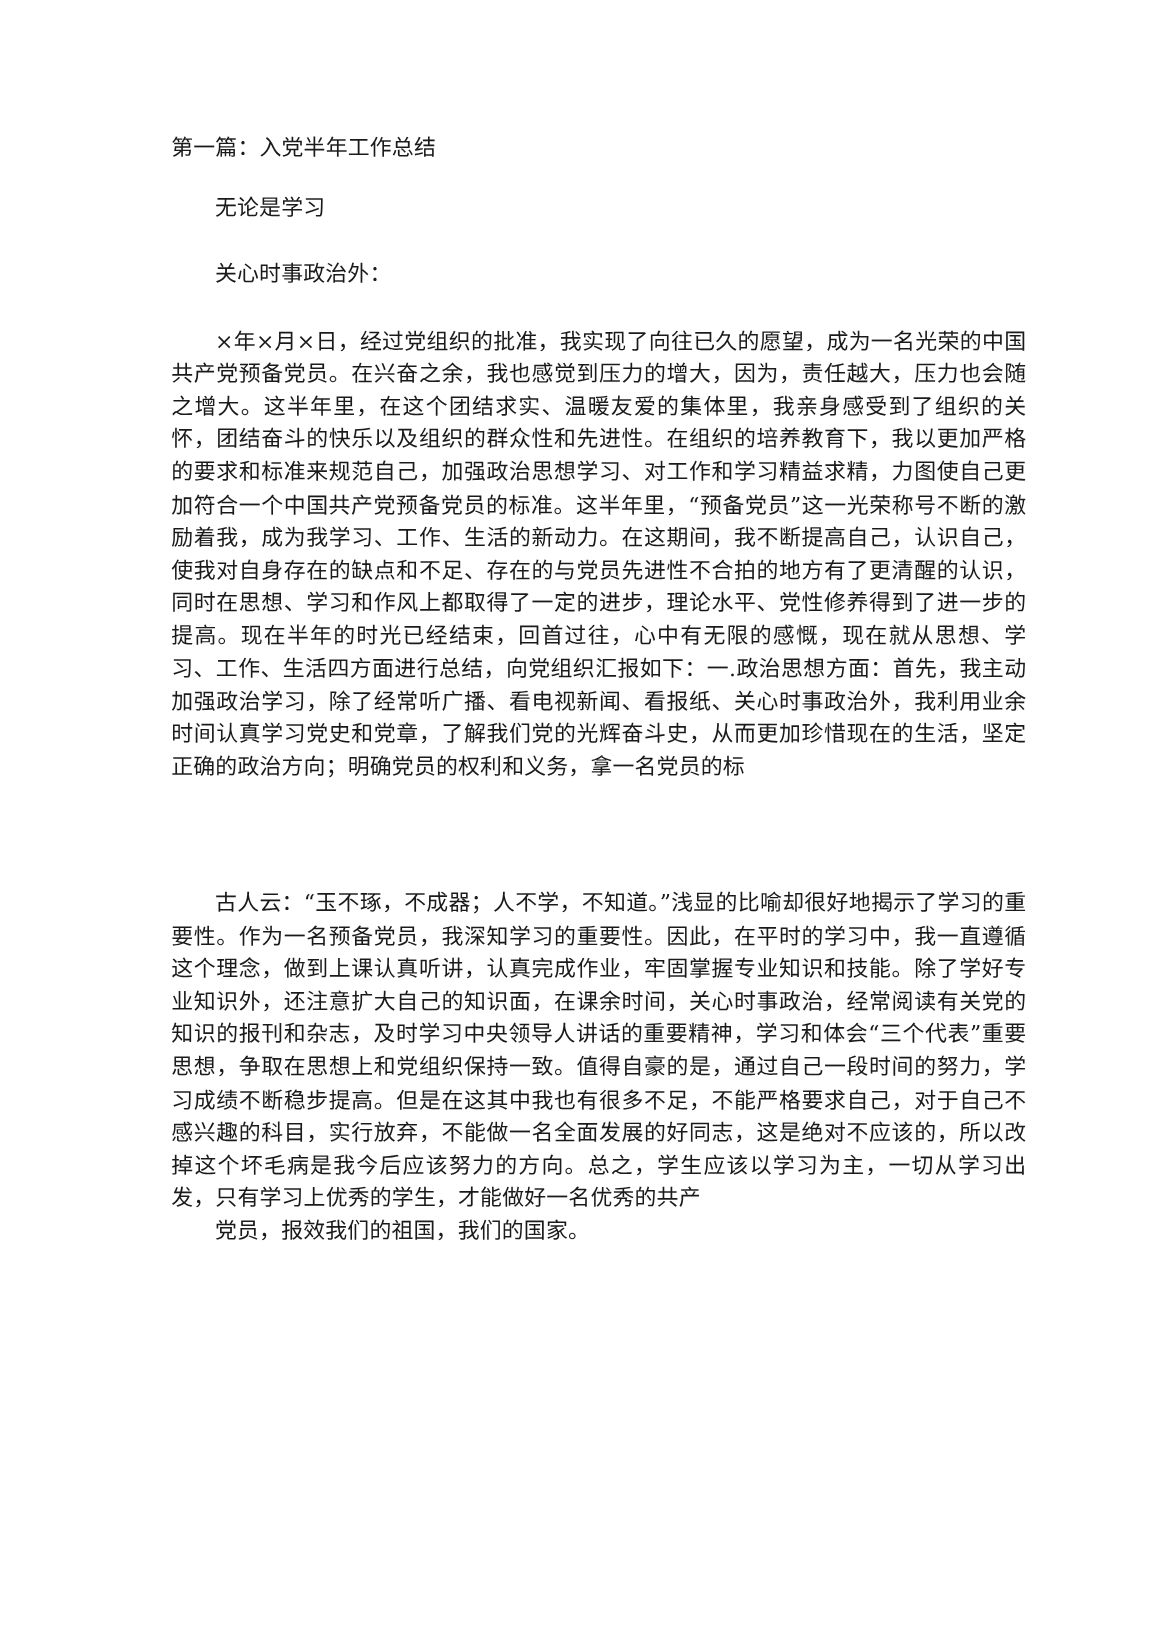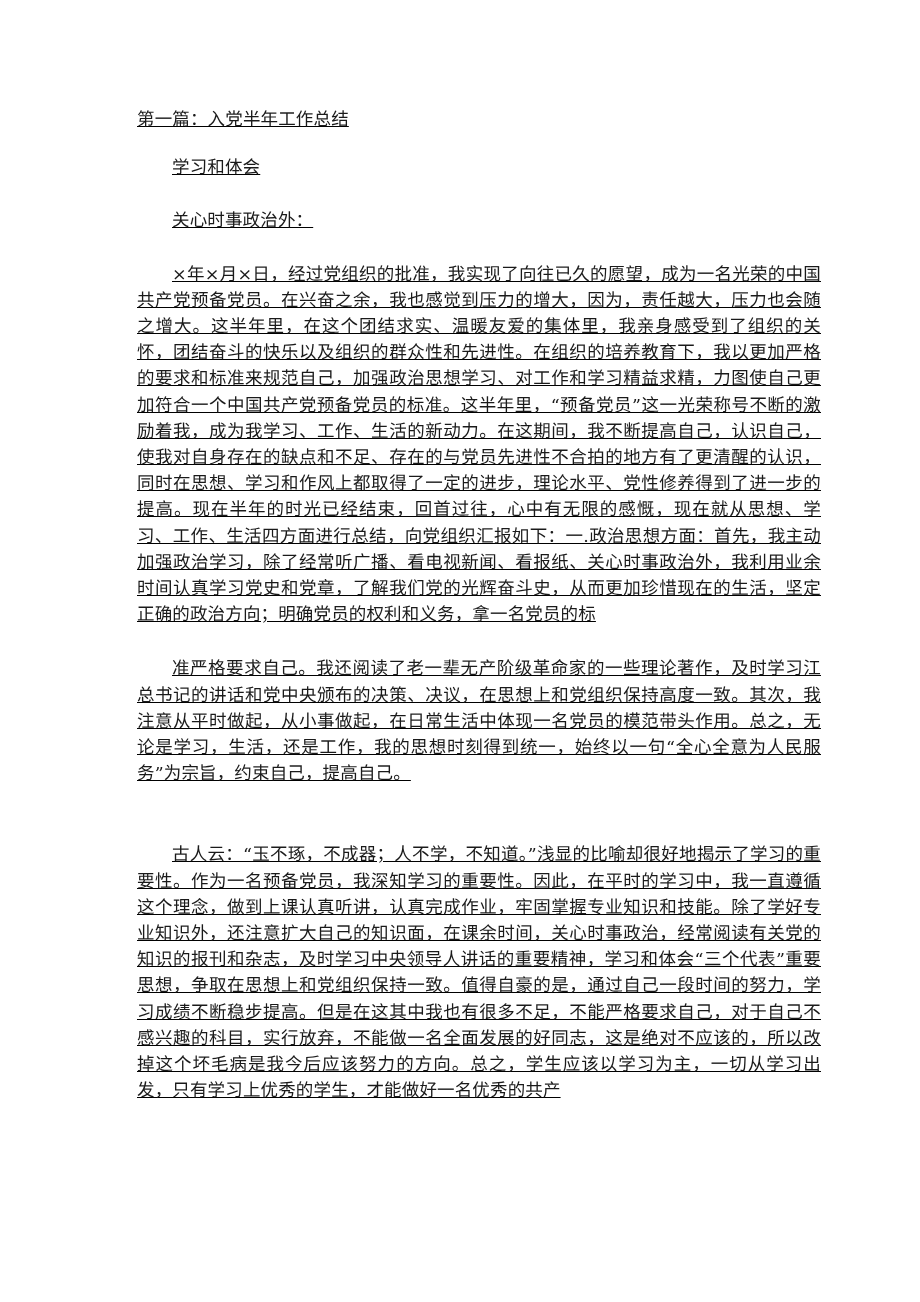--- a/index.html
+++ b/index.html
@@ -19,21 +19,20 @@
     margin: 0 auto;
     background: #ffffff;
     overflow: hidden;
     box-sizing: border-box;
   }
   .doc-body {
     position: absolute;
     left: 137px;
     top: 106px;
     width: 684px;
-    text-decoration: underline;
   }
   .para {
     font-size: 17.5px;
     line-height: 26.2px;
     text-align: justify;
     text-justify: inter-character;
     letter-spacing: 0.15px;
     margin: 0;
     color: #1a1a1a;
     word-break: break-all;
@@ -55,36 +54,36 @@
 </head>
 <body>
 
 <div class="page">
   <div class="doc-body">
 
     <p class="para flush">第一篇：入党半年工作总结</p>
 
     <div class="gap-sm"></div>
 
-    <p class="para indent">学习和体会</p>
+    <p class="para indent">无论是学习</p>
 
     <div class="gap-md"></div>
 
     <p class="para indent">关心时事政治外：</p>
 
     <div class="gap-md"></div>
 
     <p class="para indent">×年×月×日，经过党组织的批准，我实现了向往已久的愿望，成为一名光荣的中国共产党预备党员。在兴奋之余，我也感觉到压力的增大，因为，责任越大，压力也会随之增大。这半年里，在这个团结求实、温暖友爱的集体里，我亲身感受到了组织的关怀，团结奋斗的快乐以及组织的群众性和先进性。在组织的培养教育下，我以更加严格的要求和标准来规范自己，加强政治思想学习、对工作和学习精益求精，力图使自己更加符合一个中国共产党预备党员的标准。这半年里，“预备党员”这一光荣称号不断的激励着我，成为我学习、工作、生活的新动力。在这期间，我不断提高自己，认识自己，使我对自身存在的缺点和不足、存在的与党员先进性不合拍的地方有了更清醒的认识，同时在思想、学习和作风上都取得了一定的进步，理论水平、党性修养得到了进一步的提高。现在半年的时光已经结束，回首过往，心中有无限的感慨，现在就从思想、学习、工作、生活四方面进行总结，向党组织汇报如下：一.政治思想方面：首先，我主动加强政治学习，除了经常听广播、看电视新闻、看报纸、关心时事政治外，我利用业余时间认真学习党史和党章，了解我们党的光辉奋斗史，从而更加珍惜现在的生活，坚定正确的政治方向；明确党员的权利和义务，拿一名党员的标</p>
 
     <div class="gap-lg"></div>
 
-    <p class="para indent">准严格要求自己。我还阅读了老一辈无产阶级革命家的一些理论著作，及时学习江总书记的讲话和党中央颁布的决策、决议，在思想上和党组织保持高度一致。其次，我注意从平时做起，从小事做起，在日常生活中体现一名党员的模范带头作用。总之，无论是学习，生活，还是工作，我的思想时刻得到统一，始终以一句“全心全意为人民服务”为宗旨，约束自己，提高自己。</p>
 
     <div class="gap-lg"></div>
 
 
     <div class="gap-md"></div>
 
     <p class="para indent">古人云：“玉不琢，不成器；人不学，不知道。”浅显的比喻却很好地揭示了学习的重要性。作为一名预备党员，我深知学习的重要性。因此，在平时的学习中，我一直遵循这个理念，做到上课认真听讲，认真完成作业，牢固掌握专业知识和技能。除了学好专业知识外，还注意扩大自己的知识面，在课余时间，关心时事政治，经常阅读有关党的知识的报刊和杂志，及时学习中央领导人讲话的重要精神，学习和体会“三个代表”重要思想，争取在思想上和党组织保持一致。值得自豪的是，通过自己一段时间的努力，学习成绩不断稳步提高。但是在这其中我也有很多不足，不能严格要求自己，对于自己不感兴趣的科目，实行放弃，不能做一名全面发展的好同志，这是绝对不应该的，所以改掉这个坏毛病是我今后应该努力的方向。总之，学生应该以学习为主，一切从学习出发，只有学习上优秀的学生，才能做好一名优秀的共产</p>
 
+    <p class="para indent">党员，报效我们的祖国，我们的国家。</p>
 
   </div>
 </div>
 
 </body></html>

